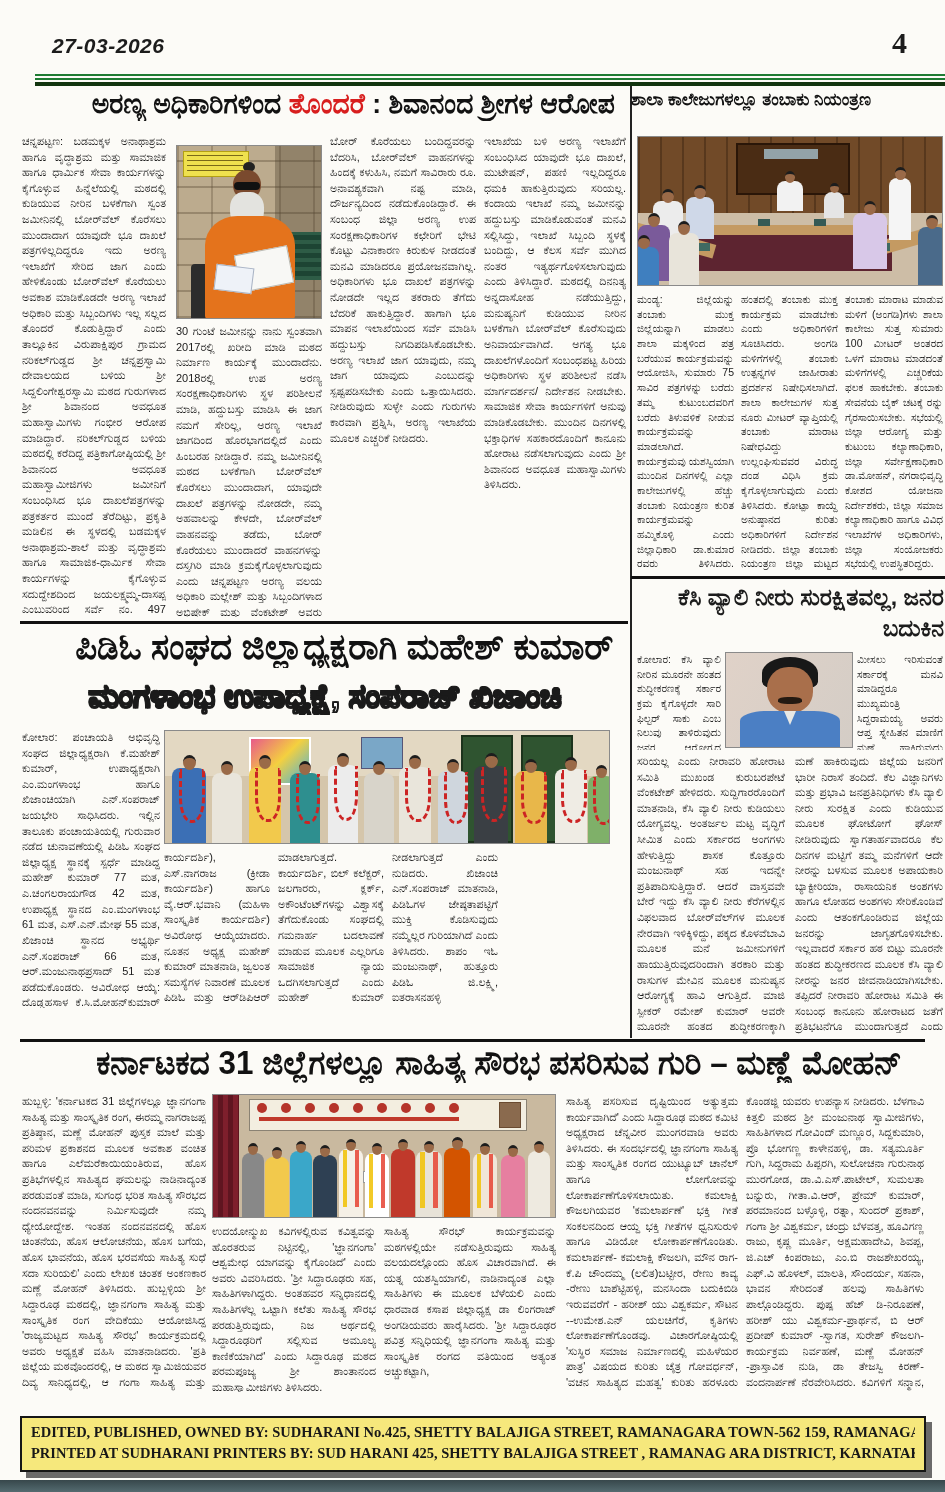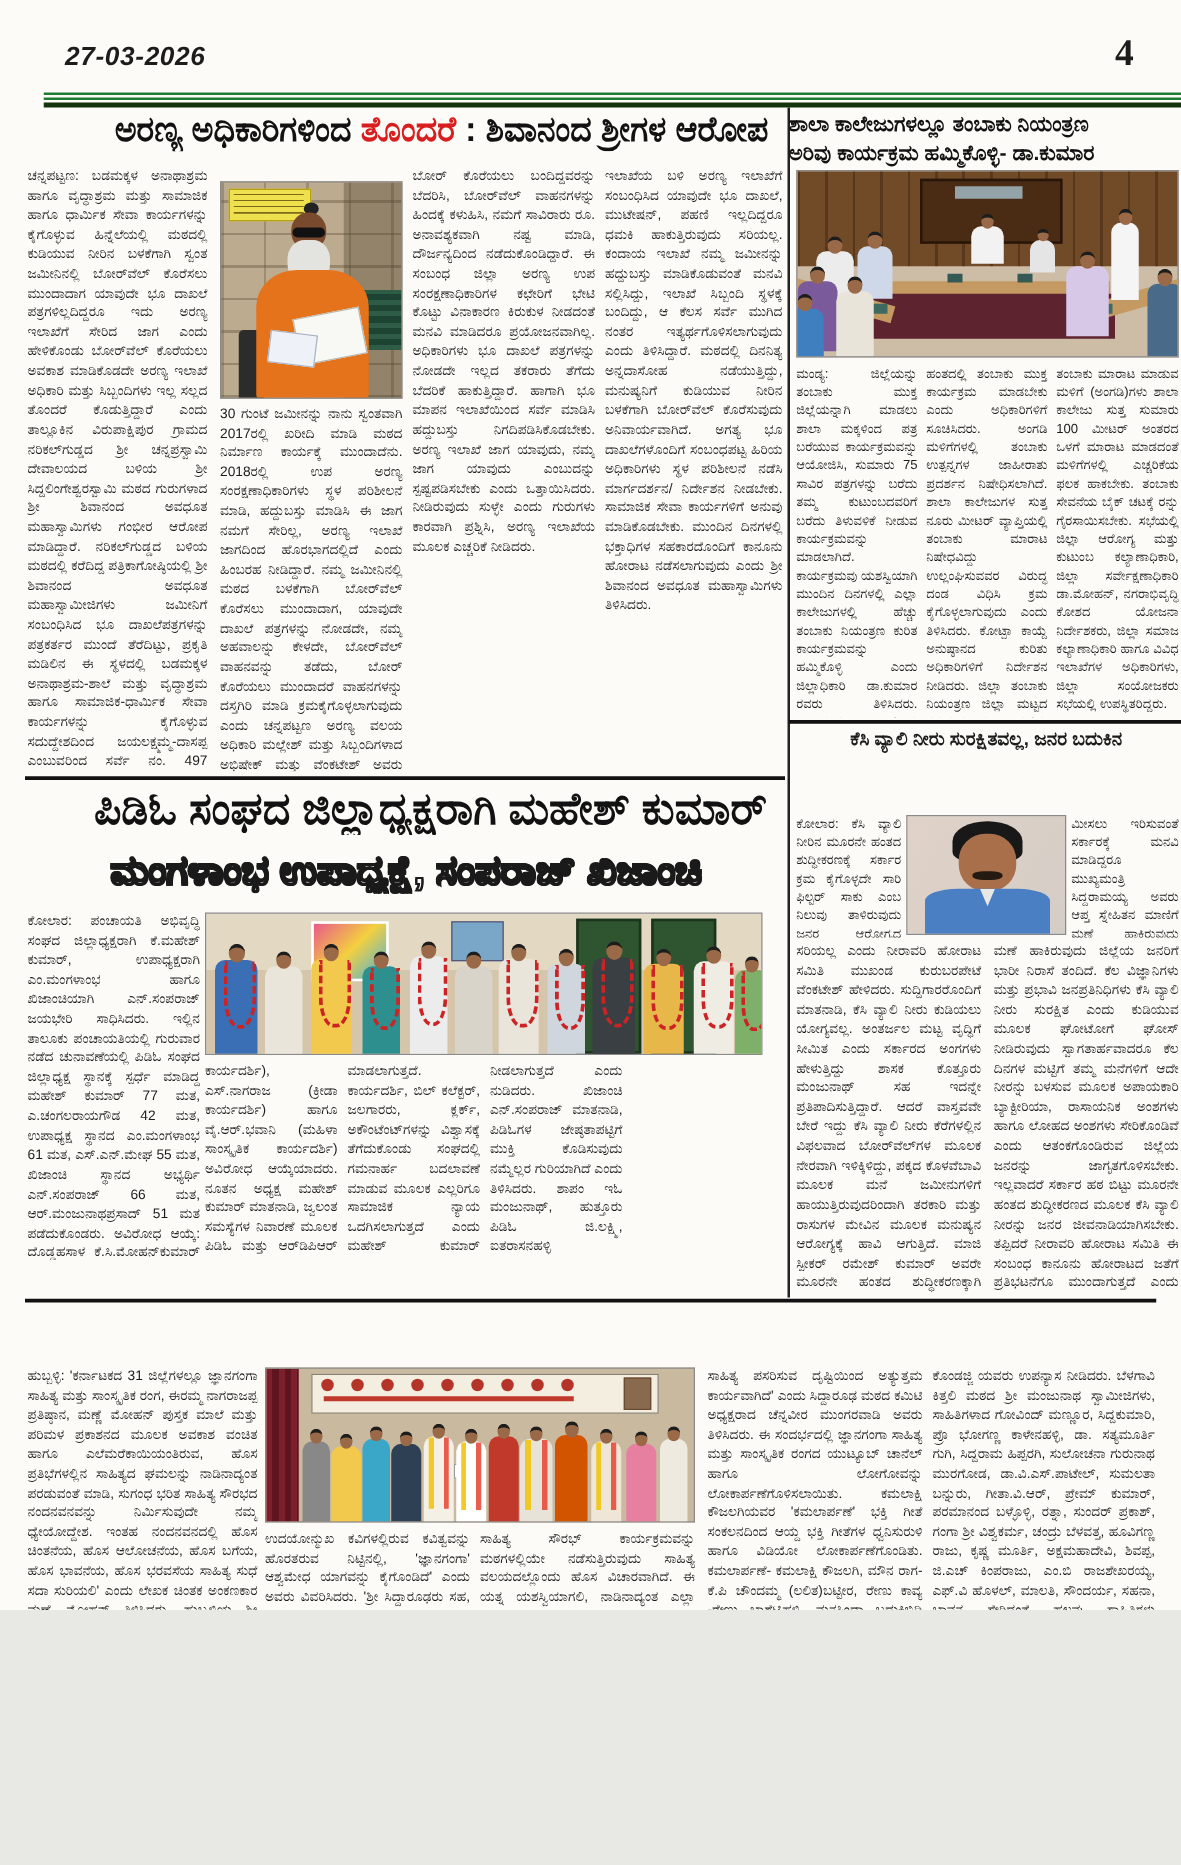--- a/index.html
+++ b/index.html
@@ -1,36 +1,36 @@
 <!DOCTYPE html>
 <html><head>
 <meta charset="utf-8">
 <style>
   html,body{margin:0;padding:0;background:#e8e8e4;}
-  .page{position:relative;width:945px;height:1288px;margin:0 auto;background:#fcfbf7;
+  .page{position:relative;width:945px;height:1492px;margin:0 auto;background:#fcfbf7;
         font-family:"Liberation Sans","DejaVu Sans",sans-serif;color:#1c1c1c;overflow:hidden;}
   .abs{position:absolute;}
   
   .date{left:52px;top:34px;font-size:21px;font-weight:bold;font-style:italic;letter-spacing:.5px;}
   .masthead{left:0;right:0;top:22px;text-align:center;font-size:38px;font-weight:bold;color:#c0132b;}
   .masthead .mword{vertical-align:middle;}
   .trophy{display:inline-block;vertical-align:middle;margin:0 4px;}
   .pagenum{right:38px;top:26px;font-size:30px;font-weight:bold;font-family:"Liberation Serif","DejaVu Serif",serif;}
   .toprule{left:35px;right:0;top:74px;}
   .toprule .g{height:2px;background:#1e7c33;}
   .toprule .w{height:2px;background:transparent;}
   .toprule .d{height:4px;background:#12350f;}
   .vrule{left:630px;top:86px;width:2px;height:952px;background:#222;}
   .hrule{background:#111;}
   
   .hl{font-weight:bold;color:#121212;text-align:right;white-space:nowrap;overflow:hidden;}
   .hl .inner{display:inline-block;transform:scaleX(.95);transform-origin:center;}
   .hl-a1{left:22px;top:88px;width:606px;font-size:28px;}
   .hl-a2{left:631px;top:88px;width:306px;font-size:17px;line-height:1.38;text-align:left;white-space:normal;font-weight:bold;}
-  .hl-a3{left:634px;top:582px;width:310px;font-size:15px;line-height:1.35;font-weight:bold;text-align:center;white-space:normal;}
+  .hl-a3{left:634px;top:582px;width:310px;font-size:23px;line-height:1.35;font-weight:bold;text-align:right;white-space:normal;}
   .hl-a4{left:22px;top:626px;width:606px;font-size:36px;}
   .sub-a4{left:22px;top:678px;width:606px;font-size:32px;font-weight:bold;text-align:center;white-space:nowrap;overflow:hidden;
           color:#ffffff;-webkit-text-stroke:1.6px #1a1a1a;
           text-shadow:1px 1px 0 #1a1a1a,-1px -1px 0 #1a1a1a,1px -1px 0 #1a1a1a,-1px 1px 0 #1a1a1a;}
   .hl-a5{left:22px;top:1044px;width:901px;font-size:33px;}
   .red{color:#d81e1e;}
   
   .col{position:absolute;font-size:11px;line-height:1.42;text-align:justify;color:#1b1b1b;overflow:hidden;word-break:break-word;}
   .col.sm{font-size:10.5px;line-height:1.4;}
   
@@ -82,21 +82,20 @@
     <div class="pel" style="left:60px;top:104px;width:52px;height:36px;background:#f8f8f5;border:1px solid #b9b9b2;transform:rotate(-11deg)"></div>
     <div class="pel" style="left:38px;top:120px;width:36px;height:24px;background:#eef2f8;border:1px solid #aab4c4;transform:rotate(7deg)"></div>
   </div>
   <div class="col" style="left:176px;top:324px;width:146px;height:293px">30 ಗುಂಟೆ ಜಮೀನನ್ನು ನಾನು ಸ್ವಂತವಾಗಿ 2017ರಲ್ಲಿ ಖರೀದಿ ಮಾಡಿ ಮಠದ ನಿರ್ಮಾಣ ಕಾರ್ಯಕ್ಕೆ ಮುಂದಾದೆನು. 2018ರಲ್ಲಿ ಉಪ ಅರಣ್ಯ ಸಂರಕ್ಷಣಾಧಿಕಾರಿಗಳು ಸ್ಥಳ ಪರಿಶೀಲನೆ ಮಾಡಿ, ಹದ್ದುಬಸ್ತು ಮಾಡಿಸಿ ಈ ಜಾಗ ನಮಗೆ ಸೇರಿಲ್ಲ, ಅರಣ್ಯ ಇಲಾಖೆ ಜಾಗದಿಂದ ಹೊರಭಾಗದಲ್ಲಿದೆ ಎಂದು ಹಿಂಬರಹ ನೀಡಿದ್ದಾರೆ. ನಮ್ಮ ಜಮೀನಿನಲ್ಲಿ ಮಠದ ಬಳಕೆಗಾಗಿ ಬೋರ್‌ವೆಲ್ ಕೊರೆಸಲು ಮುಂದಾದಾಗ, ಯಾವುದೇ ದಾಖಲೆ ಪತ್ರಗಳನ್ನು ನೋಡದೇ, ನಮ್ಮ ಅಹವಾಲನ್ನು ಕೇಳದೇ, ಬೋರ್‌ವೆಲ್ ವಾಹನವನ್ನು ತಡೆದು, ಬೋರ್ ಕೊರೆಯಲು ಮುಂದಾದರೆ ವಾಹನಗಳನ್ನು ದಸ್ತಗಿರಿ ಮಾಡಿ ಕ್ರಮಕೈಗೊಳ್ಳಲಾಗುವುದು ಎಂದು ಚನ್ನಪಟ್ಟಣ ಅರಣ್ಯ ವಲಯ ಅಧಿಕಾರಿ ಮಲ್ಲೇಶ್ ಮತ್ತು ಸಿಬ್ಬಂದಿಗಳಾದ ಅಭಿಷೇಕ್ ಮತ್ತು ವೆಂಕಟೇಶ್ ಅವರು ನಮ್ಮನ್ನು ಮತ್ತು</div>
 
   <div class="col" style="left:330px;top:134px;width:146px;height:483px">ಬೋರ್ ಕೊರೆಯಲು ಬಂದಿದ್ದವರನ್ನು ಬೆದರಿಸಿ, ಬೋರ್‌ವೆಲ್ ವಾಹನಗಳನ್ನು ಹಿಂದಕ್ಕೆ ಕಳುಹಿಸಿ, ನಮಗೆ ಸಾವಿರಾರು ರೂ. ಅನಾವಶ್ಯಕವಾಗಿ ನಷ್ಟ ಮಾಡಿ, ದೌರ್ಜನ್ಯದಿಂದ ನಡೆದುಕೊಂಡಿದ್ದಾರೆ. ಈ ಸಂಬಂಧ ಜಿಲ್ಲಾ ಅರಣ್ಯ ಉಪ ಸಂರಕ್ಷಣಾಧಿಕಾರಿಗಳ ಕಛೇರಿಗೆ ಭೇಟಿ ಕೊಟ್ಟು ವಿನಾಕಾರಣ ಕಿರುಕುಳ ನೀಡದಂತೆ ಮನವಿ ಮಾಡಿದರೂ ಪ್ರಯೋಜನವಾಗಿಲ್ಲ. ಅಧಿಕಾರಿಗಳು ಭೂ ದಾಖಲೆ ಪತ್ರಗಳನ್ನು ನೋಡದೇ ಇಲ್ಲದ ತಕರಾರು ತೆಗೆದು ಬೆದರಿಕೆ ಹಾಕುತ್ತಿದ್ದಾರೆ. ಹಾಗಾಗಿ ಭೂ ಮಾಪನ ಇಲಾಖೆಯಿಂದ ಸರ್ವೆ ಮಾಡಿಸಿ ಹದ್ದುಬಸ್ತು ನಿಗದಿಪಡಿಸಿಕೊಡಬೇಕು. ಅರಣ್ಯ ಇಲಾಖೆ ಜಾಗ ಯಾವುದು, ನಮ್ಮ ಜಾಗ ಯಾವುದು ಎಂಬುದನ್ನು ಸ್ಪಷ್ಟಪಡಿಸಬೇಕು ಎಂದು ಒತ್ತಾಯಿಸಿದರು. ನೀಡಿರುವುದು ಸುಳ್ಳೇ ಎಂದು ಗುರುಗಳು ಕಾರವಾಗಿ ಪ್ರಶ್ನಿಸಿ, ಅರಣ್ಯ ಇಲಾಖೆಯ ಮೂಲಕ ಎಚ್ಚರಿಕೆ ನೀಡಿದರು.</div>
   <div class="col" style="left:484px;top:134px;width:142px;height:483px">ಇಲಾಖೆಯ ಬಳಿ ಅರಣ್ಯ ಇಲಾಖೆಗೆ ಸಂಬಂಧಿಸಿದ ಯಾವುದೇ ಭೂ ದಾಖಲೆ, ಮುಟೇಷನ್, ಪಹಣಿ ಇಲ್ಲದಿದ್ದರೂ ಧಮಕಿ ಹಾಕುತ್ತಿರುವುದು ಸರಿಯಲ್ಲ. ಕಂದಾಯ ಇಲಾಖೆ ನಮ್ಮ ಜಮೀನನ್ನು ಹದ್ದುಬಸ್ತು ಮಾಡಿಕೊಡುವಂತೆ ಮನವಿ ಸಲ್ಲಿಸಿದ್ದು, ಇಲಾಖೆ ಸಿಬ್ಬಂದಿ ಸ್ಥಳಕ್ಕೆ ಬಂದಿದ್ದು, ಆ ಕೆಲಸ ಸರ್ವೆ ಮುಗಿದ ನಂತರ ಇತ್ಯರ್ಥಗೊಳಿಸಲಾಗುವುದು ಎಂದು ತಿಳಿಸಿದ್ದಾರೆ. ಮಠದಲ್ಲಿ ದಿನನಿತ್ಯ ಅನ್ನದಾಸೋಹ ನಡೆಯುತ್ತಿದ್ದು, ಮನುಷ್ಯನಿಗೆ ಕುಡಿಯುವ ನೀರಿನ ಬಳಕೆಗಾಗಿ ಬೋರ್‌ವೆಲ್ ಕೊರೆಸುವುದು ಅನಿವಾರ್ಯವಾಗಿದೆ. ಅಗತ್ಯ ಭೂ ದಾಖಲೆಗಳೊಂದಿಗೆ ಸಂಬಂಧಪಟ್ಟ ಹಿರಿಯ ಅಧಿಕಾರಿಗಳು ಸ್ಥಳ ಪರಿಶೀಲನೆ ನಡೆಸಿ ಮಾರ್ಗದರ್ಶನ/ ನಿರ್ದೇಶನ ನೀಡಬೇಕು. ಸಾಮಾಜಿಕ ಸೇವಾ ಕಾರ್ಯಗಳಿಗೆ ಅನುವು ಮಾಡಿಕೊಡಬೇಕು. ಮುಂದಿನ ದಿನಗಳಲ್ಲಿ ಭಕ್ತಾಧಿಗಳ ಸಹಕಾರದೊಂದಿಗೆ ಕಾನೂನು ಹೋರಾಟ ನಡೆಸಲಾಗುವುದು ಎಂದು ಶ್ರೀ ಶಿವಾನಂದ ಅವಧೂತ ಮಹಾಸ್ವಾಮಿಗಳು ತಿಳಿಸಿದರು.</div>
 
   <div class="abs hl-a2 hl" style="white-space:normal">
     <div>ಶಾಲಾ ಕಾಲೇಜುಗಳಲ್ಲೂ ತಂಬಾಕು ನಿಯಂತ್ರಣ</div>
-    <div>ಅರಿವು ಕಾರ್ಯಕ್ರಮ ಹಮ್ಮಿಕೊಳ್ಳಿ- ಡಾ.ಕುಮಾರ</div>
   </div>
   <div class="photo" id="photo-meeting" style="left:637px;top:136px;width:306px;height:150px;background:#cdbda6">
     <div class="pel" style="left:0;top:0;width:306px;height:76px;background:#714a28;background-image:repeating-linear-gradient(90deg,rgba(40,22,8,.35) 0 2px,transparent 2px 22px)"></div>
     <div class="pel" style="left:98px;top:6px;width:110px;height:48px;background:#4a2c14;border:2px solid #2a1608"></div>
     <div class="pel" style="left:126px;top:12px;width:54px;height:10px;background:#93a3a8"></div>
     <div class="pel" style="left:56px;top:88px;width:194px;height:12px;background:#c49a62"></div>
     <div class="pel" style="left:52px;top:98px;width:202px;height:36px;background:#5d2430"></div>
     <div class="pel" style="left:-8px;top:96px;width:86px;height:14px;background:#c49a62;transform:rotate(16deg)"></div>
     <div class="pel" style="left:228px;top:96px;width:86px;height:14px;background:#c49a62;transform:rotate(-16deg)"></div>
     <div class="pel" style="left:120px;top:82px;width:12px;height:7px;background:#355a55"></div>
@@ -187,20 +186,21 @@
       <div class="ph" style="left: 400px; top: 26px; width: 12px; height: 13.8px; background: rgb(154, 106, 72);"></div>
       <div class="pb" style="left: 423px; top: 45px; width: 26px; height: 72px; background: rgb(127, 176, 105);"></div>
       <div class="pg" style="left: 428.2px; top: 46.1px; width: 15.6px; height: 44.64px;"></div>
       <div class="ph" style="left: 430.5px; top: 34px; width: 11px; height: 12.65px; background: rgb(154, 106, 72);"></div>
     </div>
   <div class="col" style="left:164px;top:850px;width:106px;height:158px">ಕಾರ್ಯದರ್ಶಿ), ಎಸ್.ನಾಗರಾಜ (ಕ್ರೀಡಾ ಕಾರ್ಯದರ್ಶಿ) ಹಾಗೂ ವೈ.ಆರ್.ಭವಾನಿ (ಮಹಿಳಾ ಸಾಂಸ್ಕೃತಿಕ ಕಾರ್ಯದರ್ಶಿ) ಅವಿರೋಧ ಆಯ್ಕೆಯಾದರು. ನೂತನ ಅಧ್ಯಕ್ಷ ಮಹೇಶ್ ಕುಮಾರ್ ಮಾತನಾಡಿ, ಜ್ವಲಂತ ಸಮಸ್ಯೆಗಳ ನಿವಾರಣೆ ಮೂಲಕ ಪಿಡಿಓ ಮತ್ತು ಆರ್‌ಡಿಪಿಆರ್ ನೌಕರರ ಶ್ರೇಯೋಭಿವೃದ್ಧಿಗೆ ಶ್ರಮಿಸಲಾಗುವುದು. ಪಿಡಿಓಗಳ ಸೀನಿಯಾರಿಟಿ ಪಟ್ಟಿ 10 ವರ್ಷದಿಂದ ನೆನೆಗುದಿಗೆ ಬಿದ್ದಿದ್ದು ಹೀಗಾಗಿ ಪ್ರಮೋಷನ್ ಕೊಡಿಸಲು ಪ್ರಯತ್ನ</div>
   <div class="col" style="left:278px;top:850px;width:106px;height:158px">ಮಾಡಲಾಗುತ್ತದೆ. ಕಾರ್ಯದರ್ಶಿ, ಬಿಲ್ ಕಲೆಕ್ಟರ್, ಜಲಗಾರರು, ಕ್ಲರ್ಕ್, ಅಕೌಂಟೆಂಟ್‌ಗಳನ್ನು ವಿಶ್ವಾಸಕ್ಕೆ ತೆಗೆದುಕೊಂಡು ಸಂಘದಲ್ಲಿ ಗಮನಾರ್ಹ ಬದಲಾವಣೆ ಮಾಡುವ ಮೂಲಕ ಎಲ್ಲರಿಗೂ ಸಾಮಾಜಿಕ ನ್ಯಾಯ ಒದಗಿಸಲಾಗುತ್ತದೆ ಎಂದು ಮಹೇಶ್ ಕುಮಾರ್ ಪ್ರತಿಕ್ರಿಯಿಸಿದರು. ರಾಜ್ಯ ಪರಿಷತ್ ಸದಸ್ಯೆ ದೀಪಾ ಮಾತನಾಡಿ, ಪಂಚಾಯಿತಿಗಳಲ್ಲಿ ಪಿಡಿಓಗಳು ದಿನನಿತ್ಯದ ಕರ್ತವ್ಯ ನಿರ್ವಹಿಸಲು ಮುಕ್ತವಾದ ವಾತಾವರಣ</div>
   <div class="col" style="left:392px;top:850px;width:106px;height:158px">ನೀಡಲಾಗುತ್ತದೆ ಎಂದು ನುಡಿದರು. ಖಿಜಾಂಚಿ ಎನ್.ಸಂಪರಾಜ್ ಮಾತನಾಡಿ, ಪಿಡಿಓಗಳ ಜೇಷ್ಠತಾಪಟ್ಟಿಗೆ ಮುಕ್ತಿ ಕೊಡಿಸುವುದು ನಮ್ಮೆಲ್ಲರ ಗುರಿಯಾಗಿದೆ ಎಂದು ತಿಳಿಸಿದರು. ಶಾಪಂ ಇಓ ಮಂಜುನಾಥ್, ಹುತ್ತೂರು ಪಿಡಿಓ ಜಿ.ಲಕ್ಷ್ಮಿ, ಐತರಾಸನಹಳ್ಳಿ ಜಿ.ಎಸ್.ಸತೀಶ್ ಕುಮಾರ್, ಕೊಂಡರಾಜನಹಳ್ಳಿ ಎಂ.ರಾಮಕೃಷ್ಣ, ಮಾರ್ಜೇನಹಳ್ಳಿ ಎಚ್.ಸಿ.ಮಧುಮತಿ, ಮುದುವತ್ತಿ ಎಚ್.ಎಂ.ರವಿ, ನರಸಾಪುರ ಎಂ.ಮುನಿರಾಜು,</div>
 
   <div class="abs hrule" style="left:20px;top:1039px;width:905px;height:3px"></div>
+  <div class="abs hl hl-a5"><span class="inner">ಕರ್ನಾಟಕದ 31 ಜಿಲ್ಲೆಗಳಲ್ಲೂ ಸಾಹಿತ್ಯ ಸೌರಭ ಪಸರಿಸುವ ಗುರಿ – ಮಣ್ಣೆ ಮೋಹನ್</span></div>
 
   <div class="col" style="left:22px;top:1094px;width:184px;height:298px">ಹುಬ್ಬಳ್ಳಿ: 'ಕರ್ನಾಟಕದ 31 ಜಿಲ್ಲೆಗಳಲ್ಲೂ ಜ್ಞಾನಗಂಗಾ ಸಾಹಿತ್ಯ ಮತ್ತು ಸಾಂಸ್ಕೃತಿಕ ರಂಗ, ಈರಮ್ಮ ನಾಗರಾಜಪ್ಪ ಪ್ರತಿಷ್ಠಾನ, ಮಣ್ಣೆ ಮೋಹನ್ ಪುಸ್ತಕ ಮಾಲೆ ಮತ್ತು ಪರಿಮಳ ಪ್ರಕಾಶನದ ಮೂಲಕ ಅವಕಾಶ ವಂಚಿತ ಹಾಗೂ ಎಲೆಮರೆಕಾಯಿಯಂತಿರುವ, ಹೊಸ ಪ್ರತಿಭೆಗಳಲ್ಲಿನ ಸಾಹಿತ್ಯದ ಘಮಲನ್ನು ನಾಡಿನಾದ್ಯಂತ ಪರಡುವಂತೆ ಮಾಡಿ, ಸುಗಂಧ ಭರಿತ ಸಾಹಿತ್ಯ ಸೌರಭದ ನಂದನವನವನ್ನು ನಿರ್ಮಿಸುವುದೇ ನಮ್ಮ ಧ್ಯೇಯೋದ್ದೇಶ. ಇಂತಹ ನಂದನವನದಲ್ಲಿ ಹೊಸ ಚಿಂತನೆಯ, ಹೊಸ ಆಲೋಚನೆಯ, ಹೊಸ ಬಗೆಯ, ಹೊಸ ಭಾವನೆಯ, ಹೊಸ ಭರವಸೆಯ ಸಾಹಿತ್ಯ ಸುಧೆ ಸದಾ ಸುರಿಯಲಿ' ಎಂದು ಲೇಖಕ ಚಿಂತಕ ಅಂಕಣಕಾರ ಮಣ್ಣೆ ಮೋಹನ್ ತಿಳಿಸಿದರು. ಹುಬ್ಬಳ್ಳಿಯ ಶ್ರೀ ಸಿದ್ದಾರೂಢ ಮಠದಲ್ಲಿ, ಜ್ಞಾನಗಂಗಾ ಸಾಹಿತ್ಯ ಮತ್ತು ಸಾಂಸ್ಕೃತಿಕ ರಂಗ ವೇದಿಕೆಯು ಆಯೋಜಿಸಿದ್ದ 'ರಾಜ್ಯಮಟ್ಟದ ಸಾಹಿತ್ಯ ಸೌರಭ' ಕಾರ್ಯಕ್ರಮದಲ್ಲಿ ಅವರು ಅಧ್ಯಕ್ಷತೆ ವಹಿಸಿ ಮಾತನಾಡಿದರು. 'ಪ್ರತಿ ಜಿಲ್ಲೆಯ ಮಠವೊಂದರಲ್ಲಿ, ಆ ಮಠದ ಸ್ವಾಮಿಜಿಯವರ ದಿವ್ಯ ಸಾನಿಧ್ಯದಲ್ಲಿ, ಆ ಗಂಗಾ ಸಾಹಿತ್ಯ ಮತ್ತು ಸಾಂಸ್ಕೃತಿಕ ಜಿಲ್ಲೆಯ ಕಸಾಪ ಅಧ್ಯಕ್ಷರ ಉದ್ಘಾಟನೆಯಲ್ಲಿ, ರಂಗದ ವತಿಯಿಂದ ನಡೆಯುತ್ತಿರುವ ಸಾಹಿತ್ಯ ಸೌರಭ ಕಾರ್ಯಕ್ರಮ ಶಿವಪುರಾಣ</div>
   <div class="photo" id="photo-sahitya" style="left:212px;top:1094px;width:344px;height:124px;background:#c9b99f">
     <div class="pel" style="left:0;top:0;width:26px;height:124px;background:repeating-linear-gradient(90deg,#7e1f2c 0 5px,#5f1520 5px 10px)"></div>
     <div class="pel" style="left:36px;top:4px;width:276px;height:30px;background:#f3eee0;border:1px solid #8a8273"></div>
     <div class="pel" style="left:44px;top:8px;width:10px;height:10px;background:#b5342a;border-radius:50%;box-shadow:24px 0 0 #b5342a,48px 0 0 #b5342a,72px 0 0 #b5342a,96px 0 0 #b5342a,120px 0 0 #b5342a,144px 0 0 #b5342a,168px 0 0 #b5342a,192px 0 0 #b5342a"></div>
     <div class="pel" style="left:46px;top:22px;width:200px;height:4px;background:#c0392b"></div>
     <div class="pel" style="left:286px;top:7px;width:20px;height:24px;background:#8a6a4e;border:1px solid #6a4a30"></div>
     <div class="pel" style="left:150px;top:76px;width:14px;height:10px;background:#fff;border:1px solid #999"></div>
     <div class="pel" style="left:206px;top:74px;width:14px;height:10px;background:#223;border:1px solid #111"></div>

